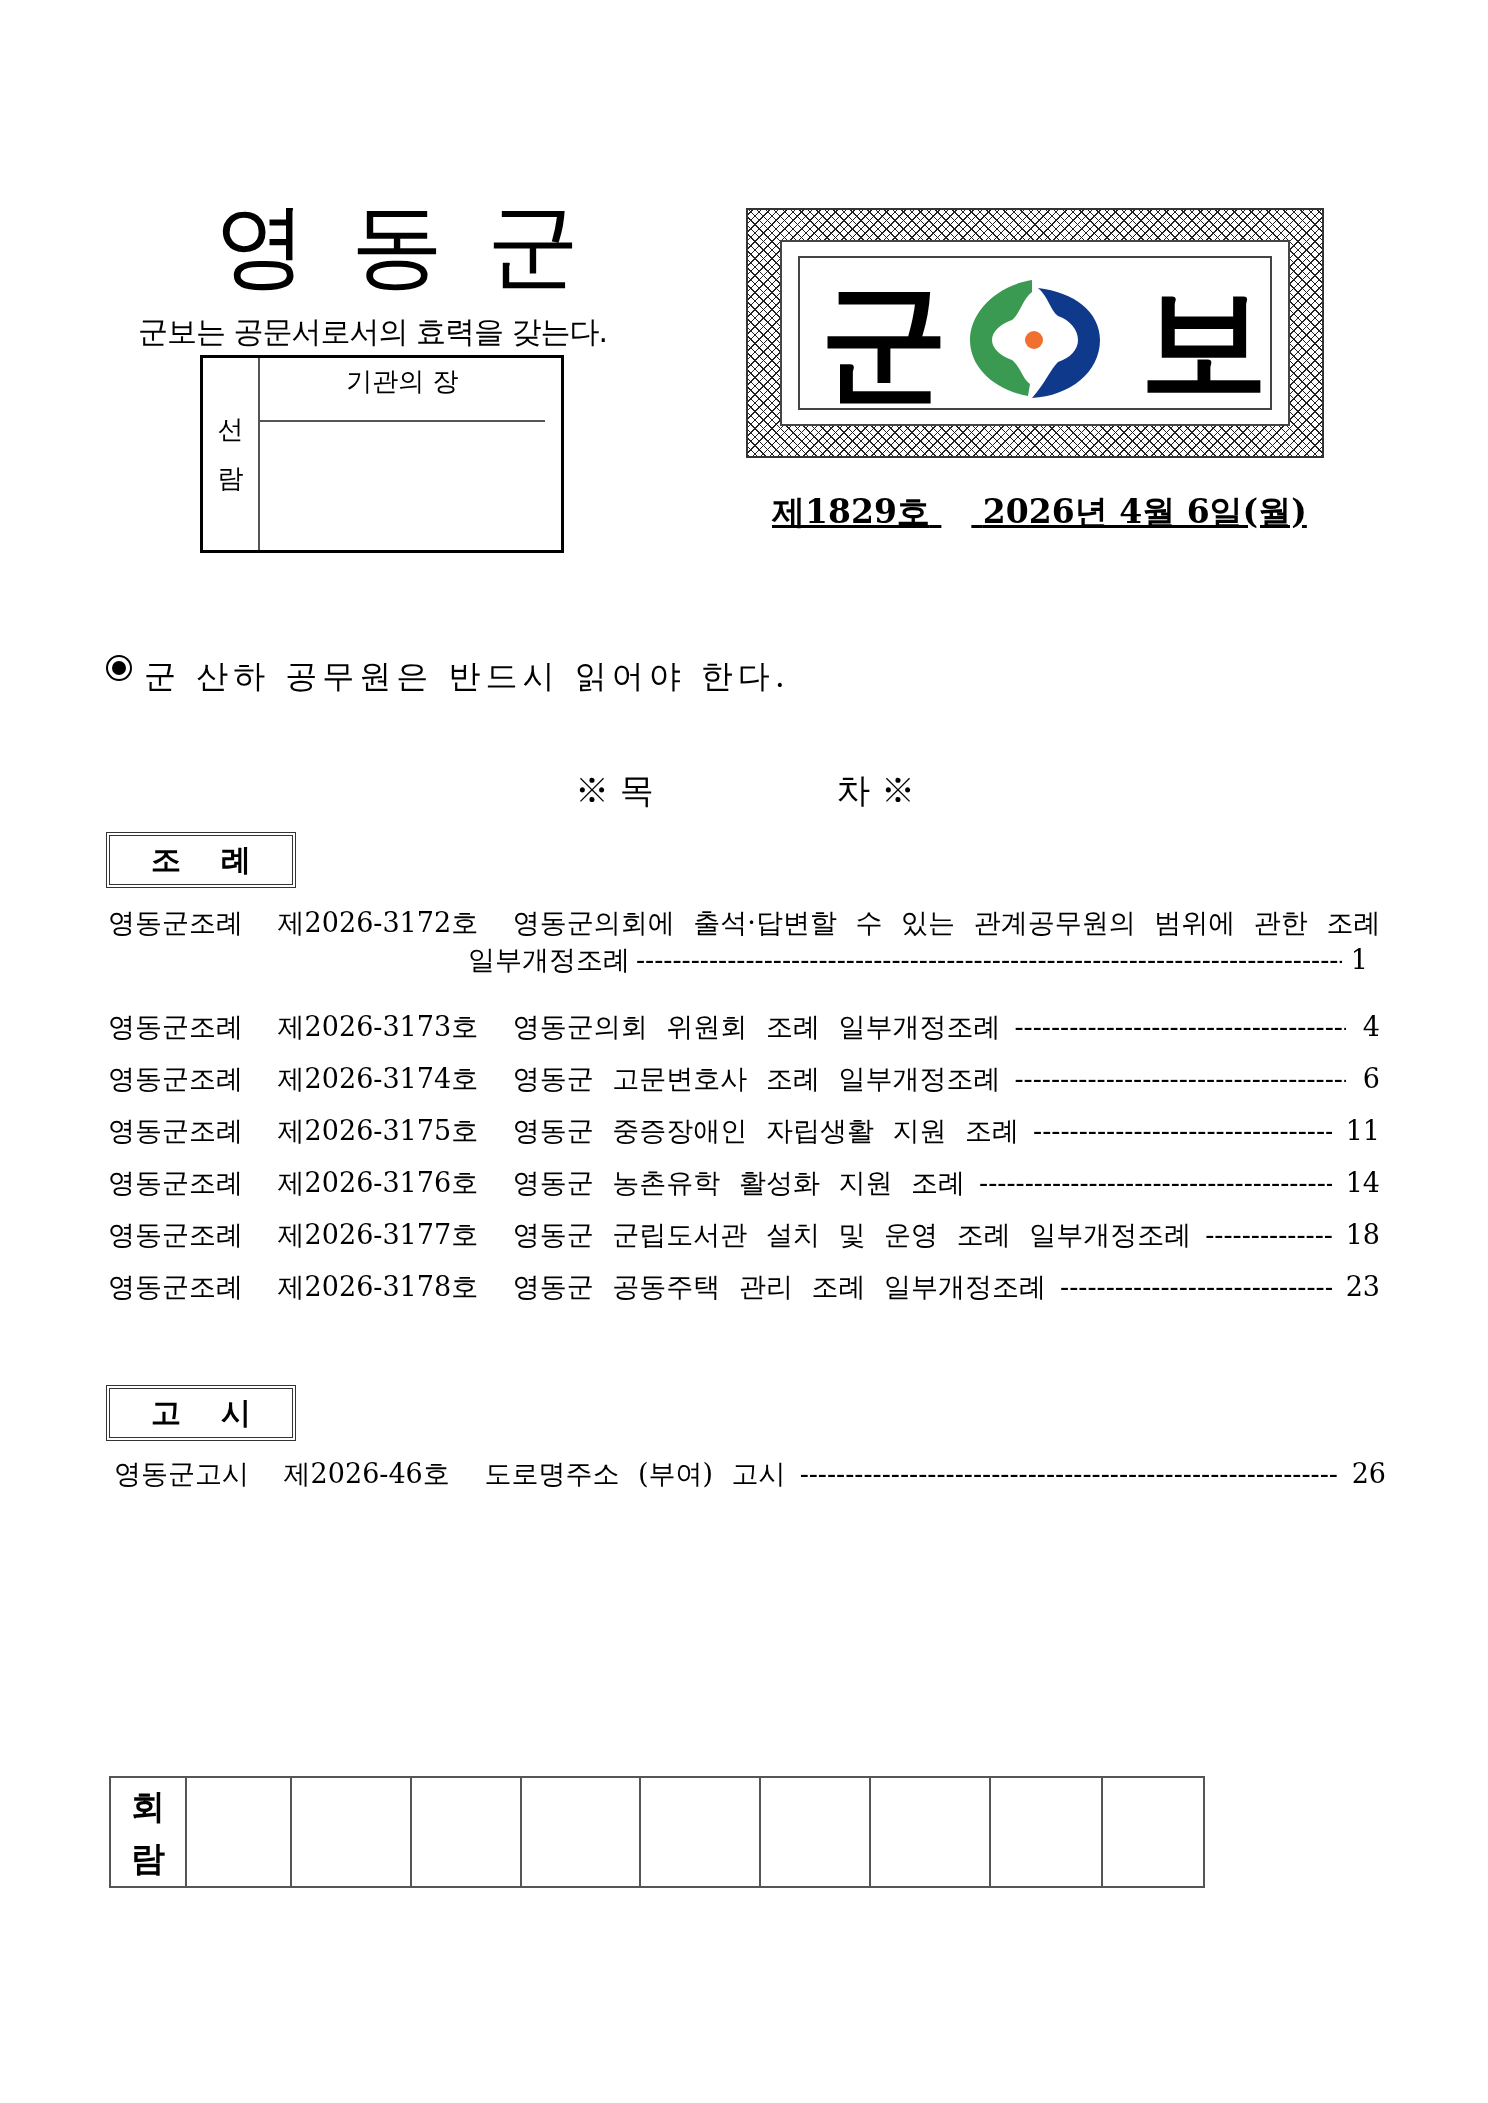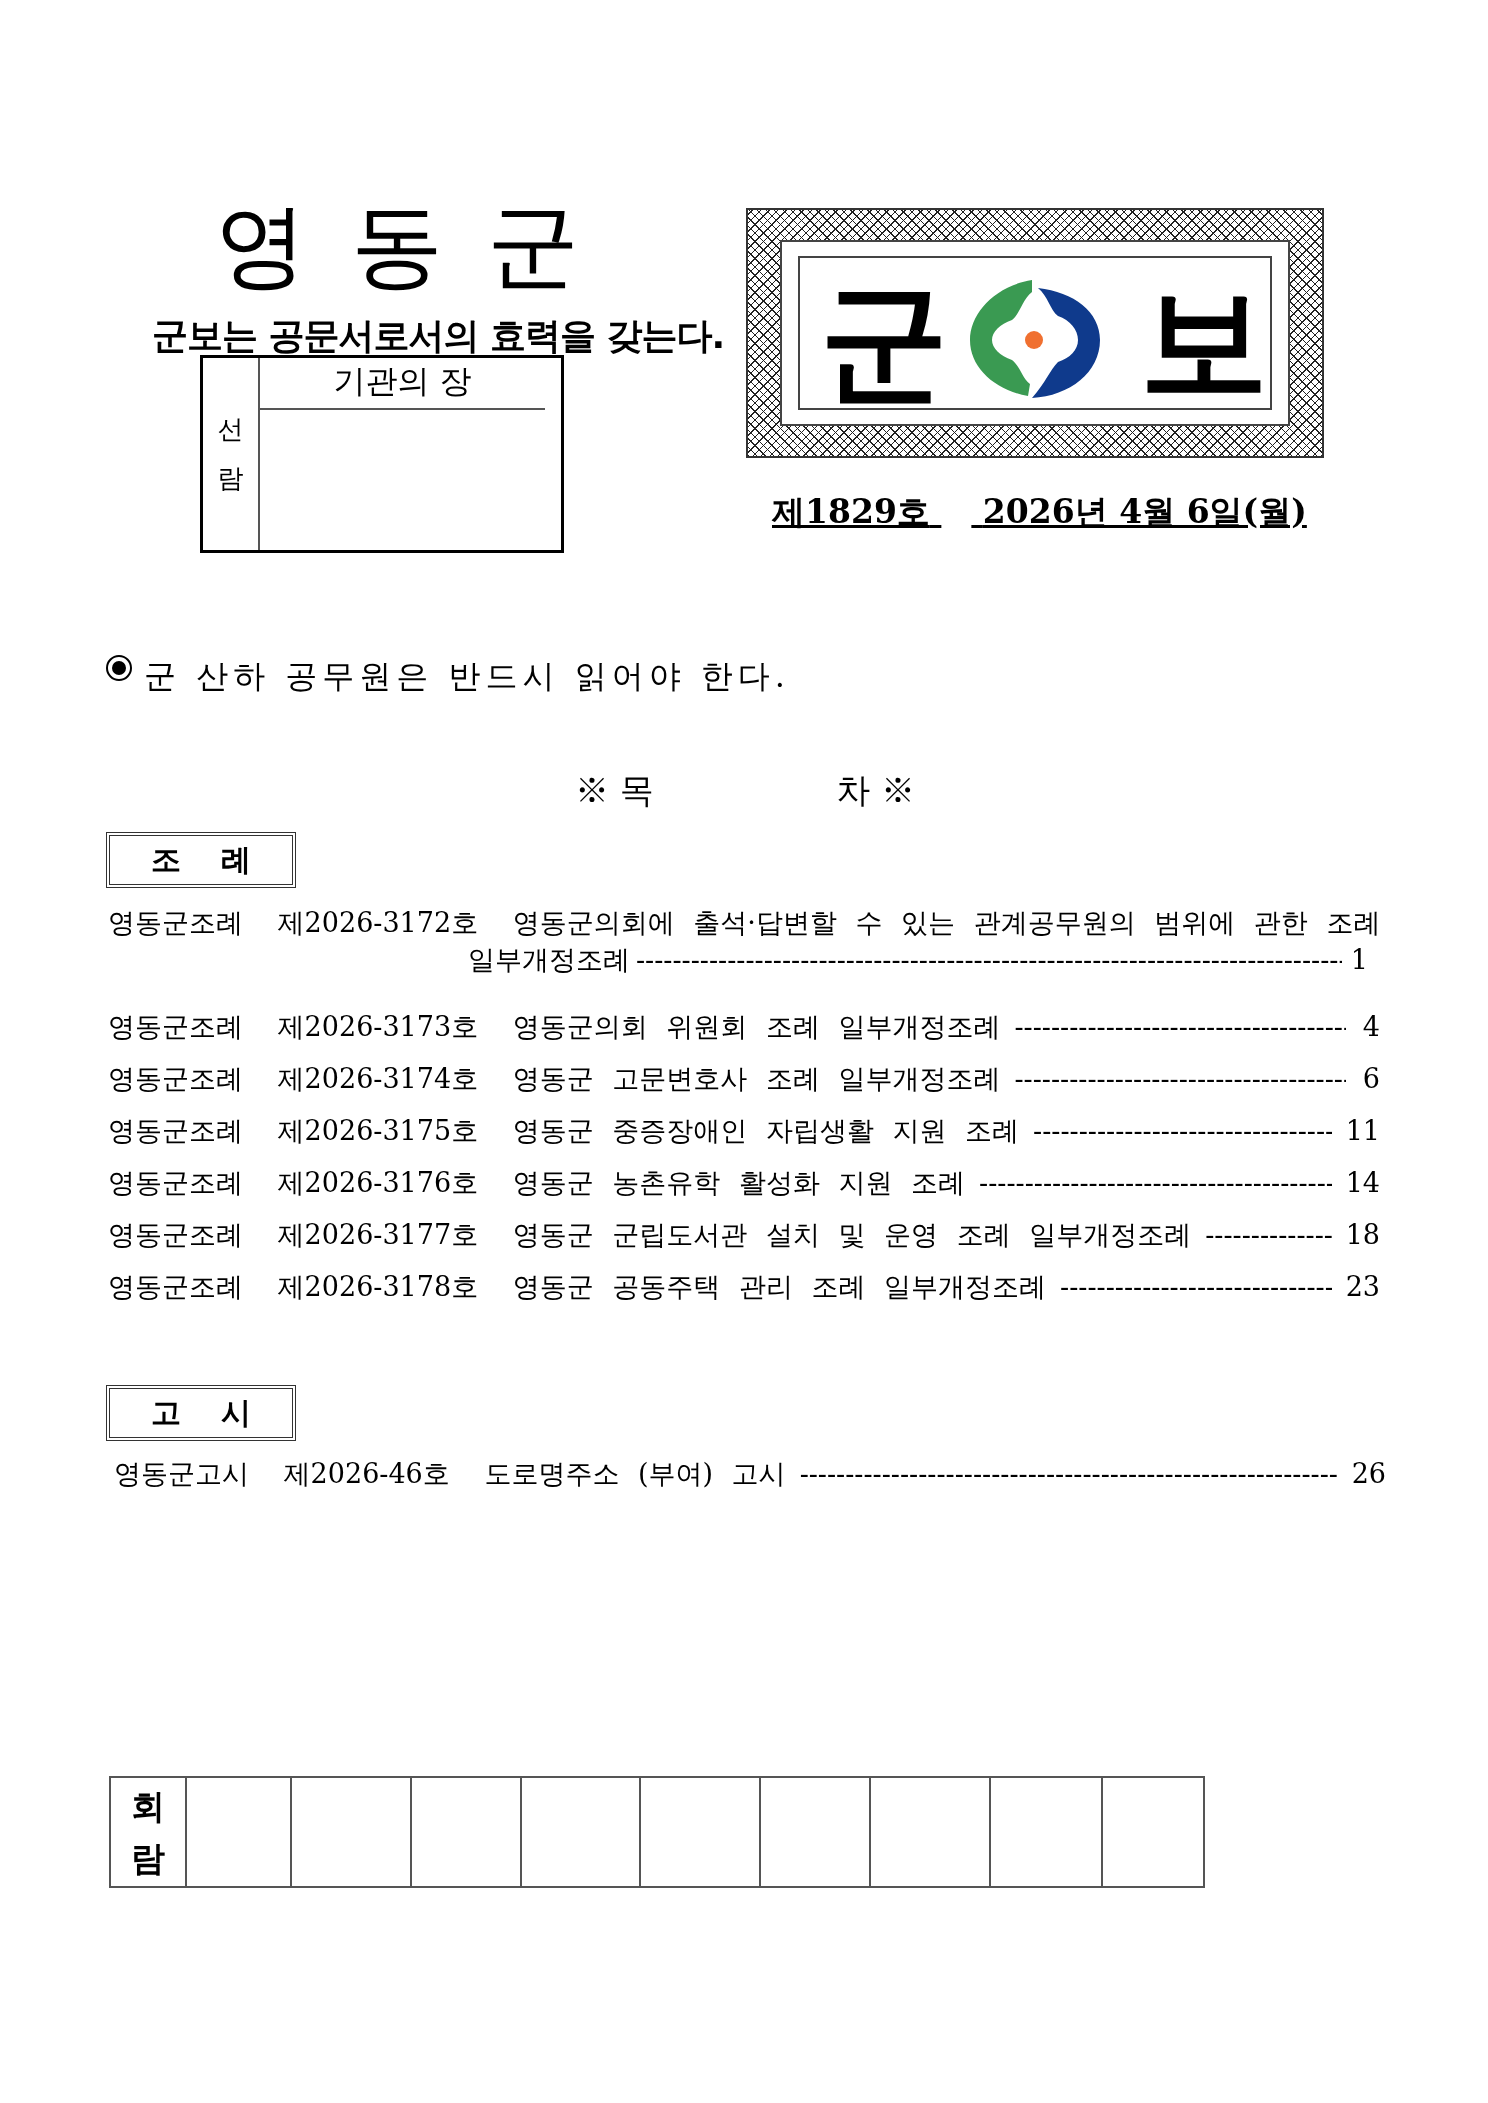--- a/index.html
+++ b/index.html
@@ -3,30 +3,30 @@
 <meta charset="utf-8">
 <style>
   html, body { margin:0; padding:0; background:#ffffff; }
   body { width:1488px; height:2103px; position:relative; overflow:hidden;
          font-family:"DejaVu Serif","Liberation Serif",serif; color:#000; }
   .abs { position:absolute; }
 
   
   .county-title { left:215px; top:200px; width:360px; font-size:92px; letter-spacing:44px;
                   font-family:"DejaVu Serif",serif; line-height:1; white-space:nowrap; }
-  .validity { left:152px; top:312px; font-size:36px; font-weight:bold; letter-spacing:-1px;
+  .validity { left:138px; top:312px; font-size:30px; font-weight:normal; letter-spacing:-1px;
               font-family:"DejaVu Sans",sans-serif; white-space:nowrap; }
 
   
   .review-box { left:200px; top:355px; width:364px; height:198px; border:3px solid #000; box-sizing:border-box; }
   .review-side { left:0; top:0; width:57px; height:100%; border-right:2px solid #555; box-sizing:border-box;
                  display:flex; flex-direction:column; align-items:center; justify-content:center; gap:14px;
                  font-size:26px; }
-  .review-head { left:57px; top:0; right:16px; height:52px; border-bottom:2px solid #555; box-sizing:border-box;
-                 text-align:center; font-size:32px; line-height:46px; }
+  .review-head { left:57px; top:0; right:16px; height:64px; border-bottom:2px solid #555; box-sizing:border-box;
+                 text-align:center; font-size:26px; line-height:46px; }
 
   
   .banner { left:746px; top:208px; width:578px; height:250px; box-sizing:border-box; border:2px solid #333;
             background-color:#fff;
             background-image:
               repeating-linear-gradient(45deg, #222 0 1px, transparent 1px 6px),
               repeating-linear-gradient(-45deg, #222 0 1px, transparent 1px 6px); }
   .banner-inner1 { left:32px; top:30px; right:32px; bottom:30px; background:#fff; border:2px solid #444; box-sizing:border-box; }
   .banner-inner2 { left:16px; top:14px; right:16px; bottom:14px; border:2px solid #444; box-sizing:border-box; }
   .banner-text { font-family:"DejaVu Sans",sans-serif; font-weight:bold; font-size:128px; line-height:1; }

